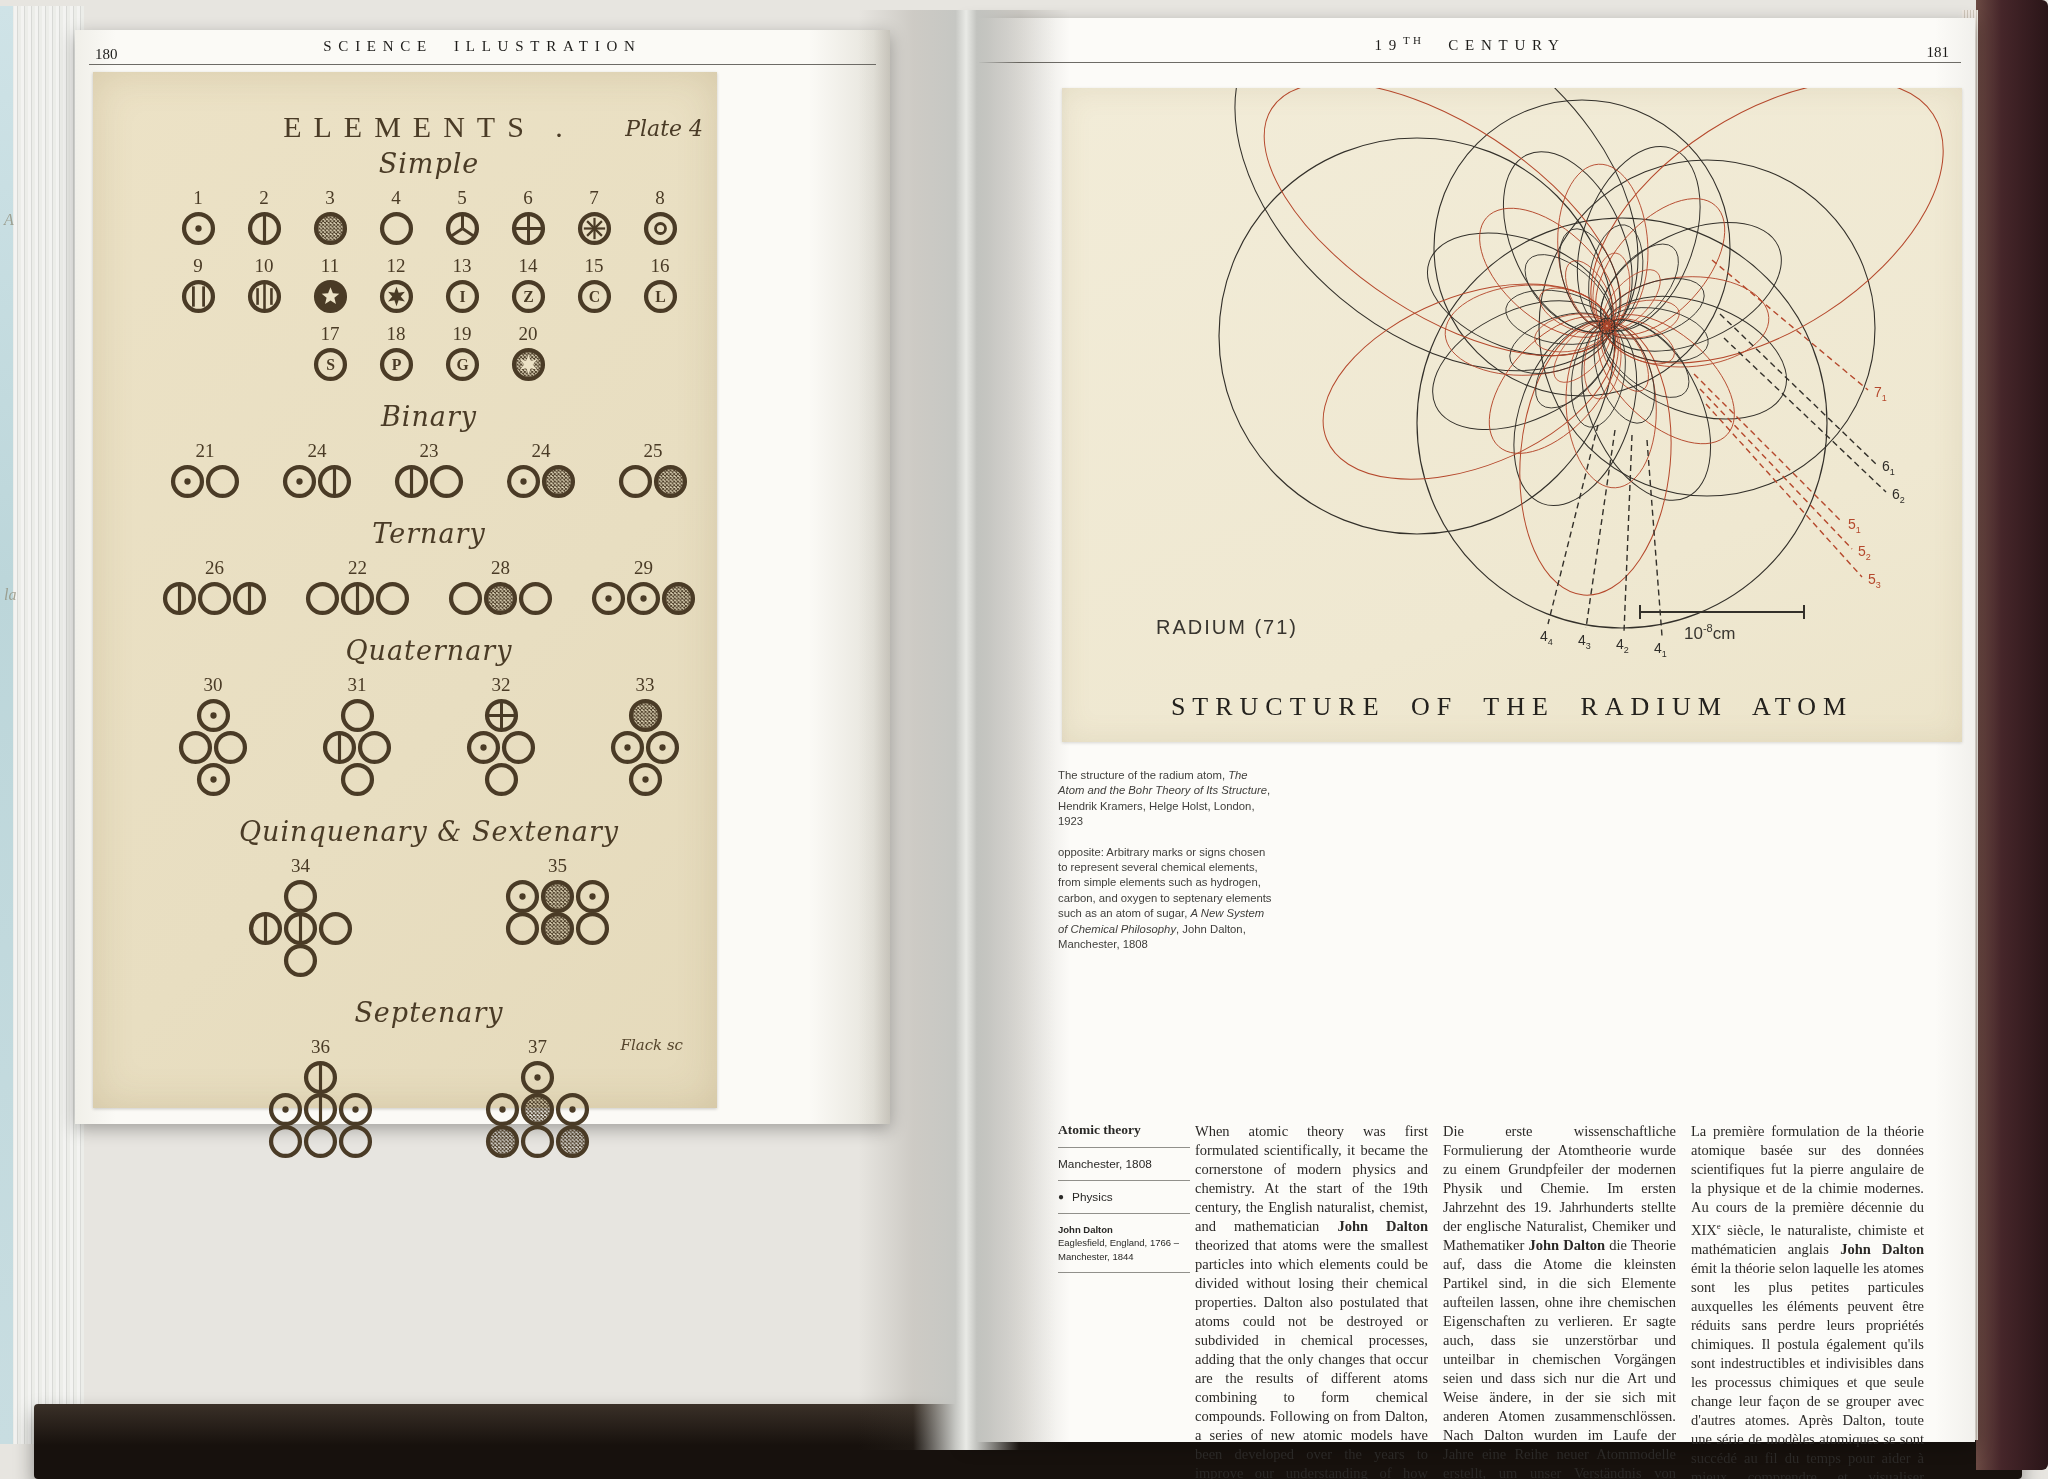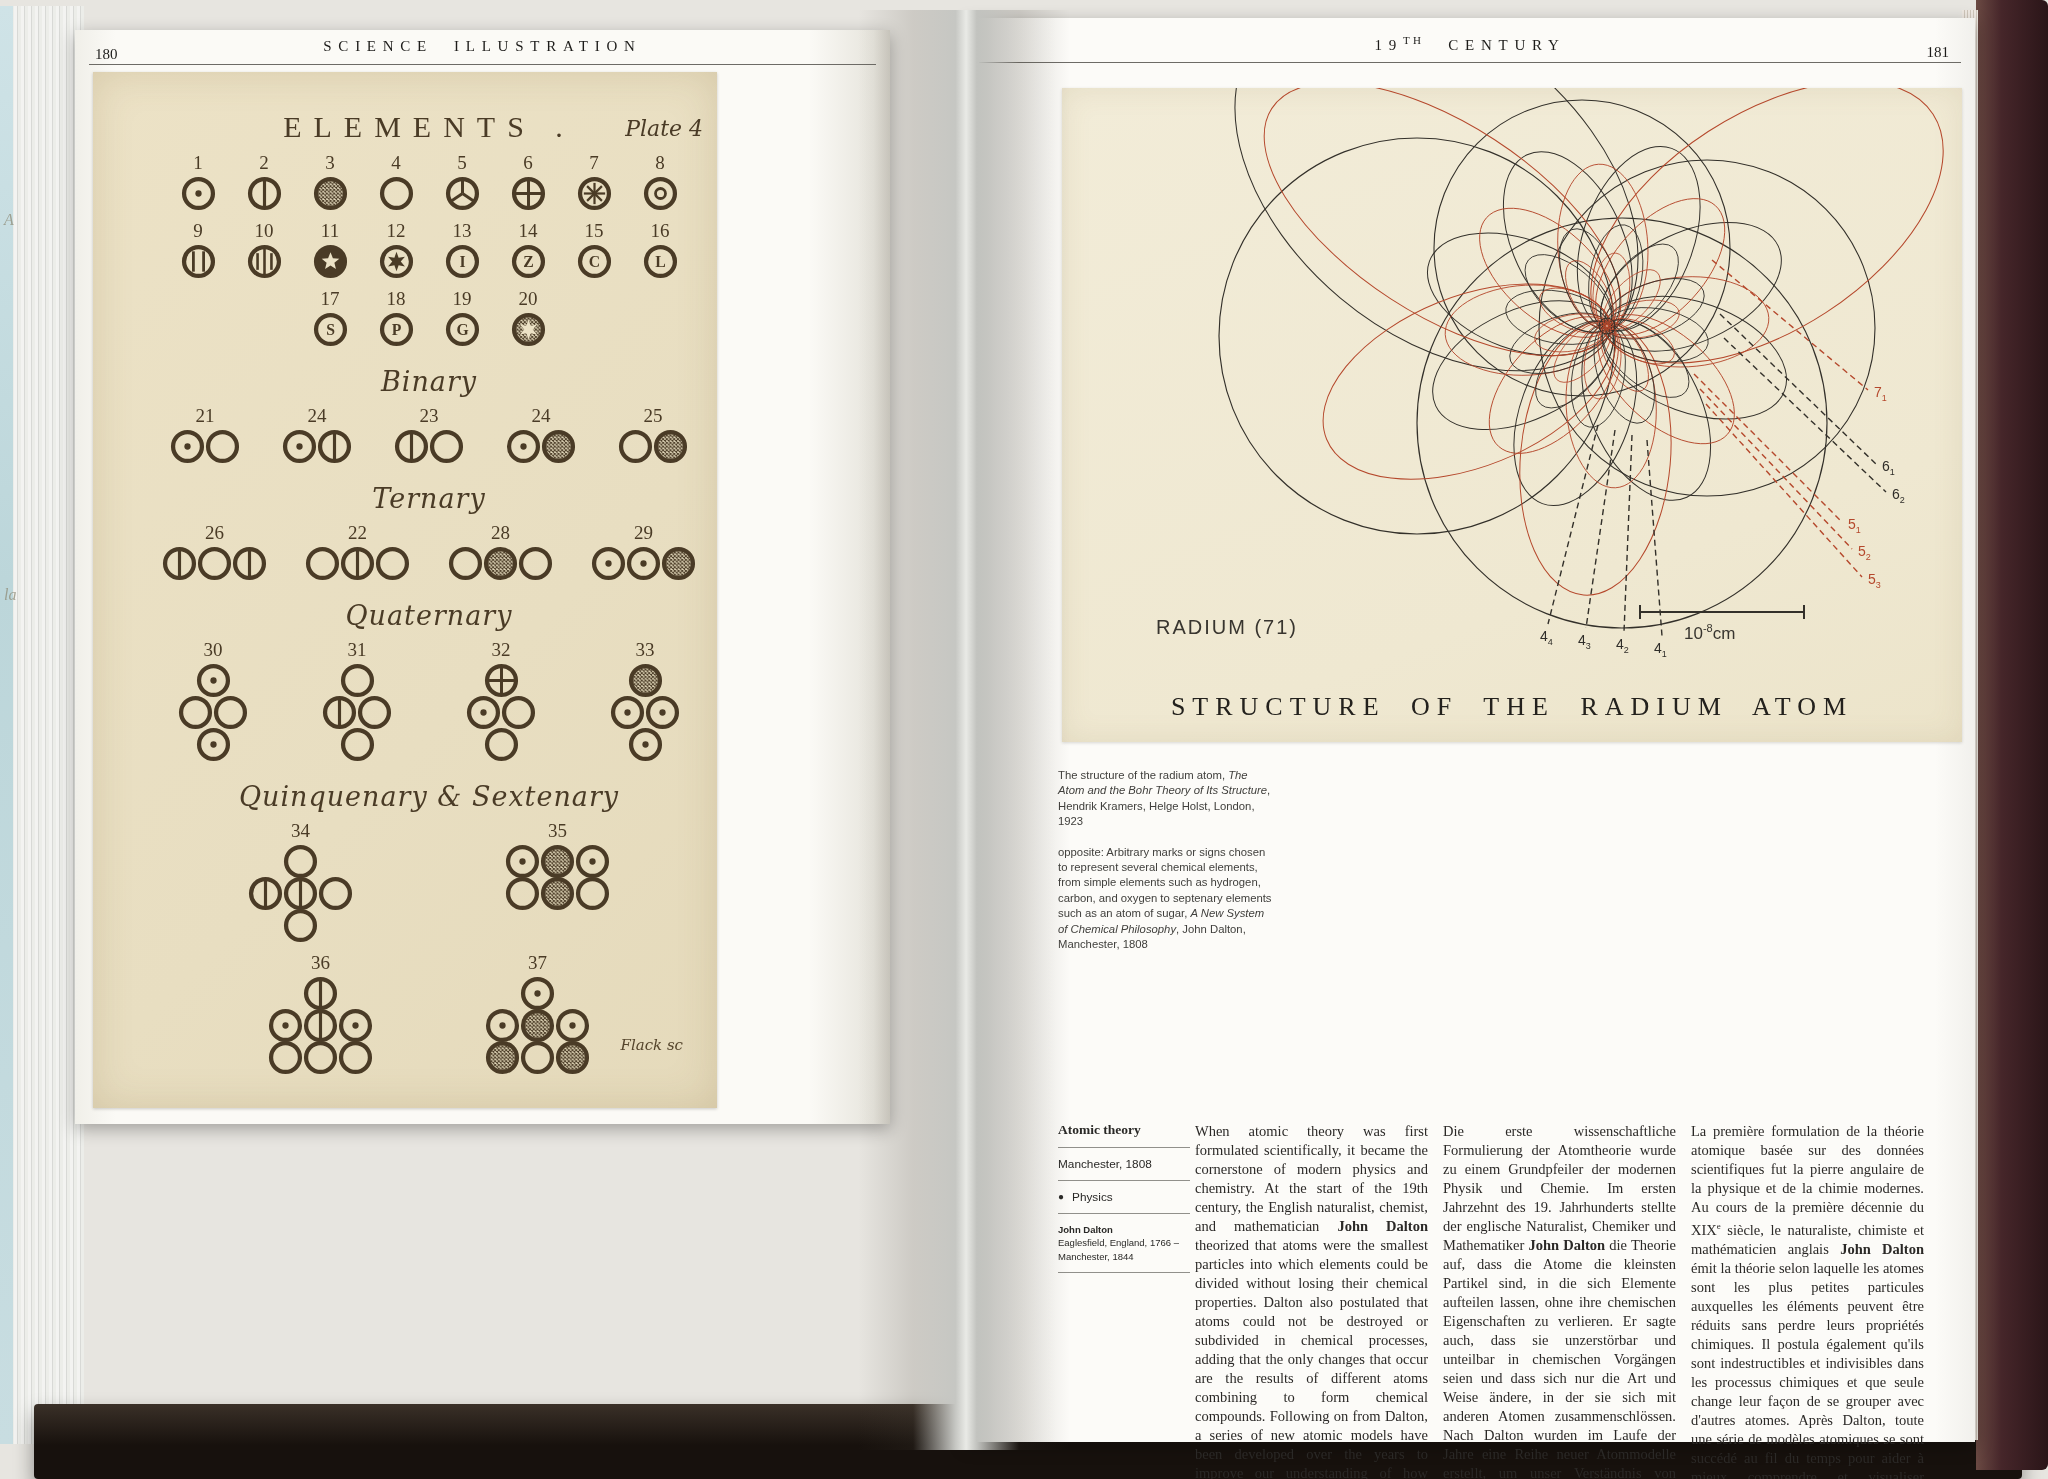--- a/index.html
+++ b/index.html
@@ -129,20 +129,21 @@
     <div class="folio folio-left">180</div>
     <div class="running-head">SCIENCE ILLUSTRATION</div>
     <div class="head-rule"></div>
 
     <div class="plate">
       <div class="plate-no">Plate 4</div>
       <div class="plate-inner">
         <div class="plate-title">ELEMENTS .</div>
         <div id="plate-sections">
             <div>
+              <div class="script-label first">Simple</div>
               <div class="symbol-row" style="gap: 29px;">
                 <div class="symbol-group">
                   <div class="symbol-num">1</div>
                   <div class="group-body">
                     <div class="atom-row">
                       <svg class="atom" width="37" height="37" viewBox="0 0 40 40">
                         <circle cx="20" cy="20" r="15.6" fill="none" stroke="#4a3b26" stroke-width="4.6"></circle>
                         <circle cx="20" cy="20" r="3.4" fill="#4a3b26"></circle>
                       </svg>
                     </div>
@@ -681,20 +682,21 @@
                       </svg>
                       <svg class="atom" width="37" height="37" viewBox="0 0 40 40">
                         <circle cx="20" cy="20" r="15.6" fill="none" stroke="#4a3b26" stroke-width="4.6"></circle>
                       </svg>
                     </div>
                   </div>
                 </div>
               </div>
             </div>
             <div>
+              <div class="script-label">Septenary</div>
               <div class="symbol-row" style="gap: 110px;">
                 <div class="symbol-group">
                   <div class="symbol-num">36</div>
                   <div class="group-body">
                     <div class="atom-row">
                       <svg class="atom" width="37" height="37" viewBox="0 0 40 40">
                         <circle cx="20" cy="20" r="15.6" fill="none" stroke="#4a3b26" stroke-width="4.6"></circle>
                         <line x1="20" y1="6.5" x2="20" y2="33.5" stroke="#4a3b26" stroke-width="3.4"></line>
                       </svg>
                     </div>

